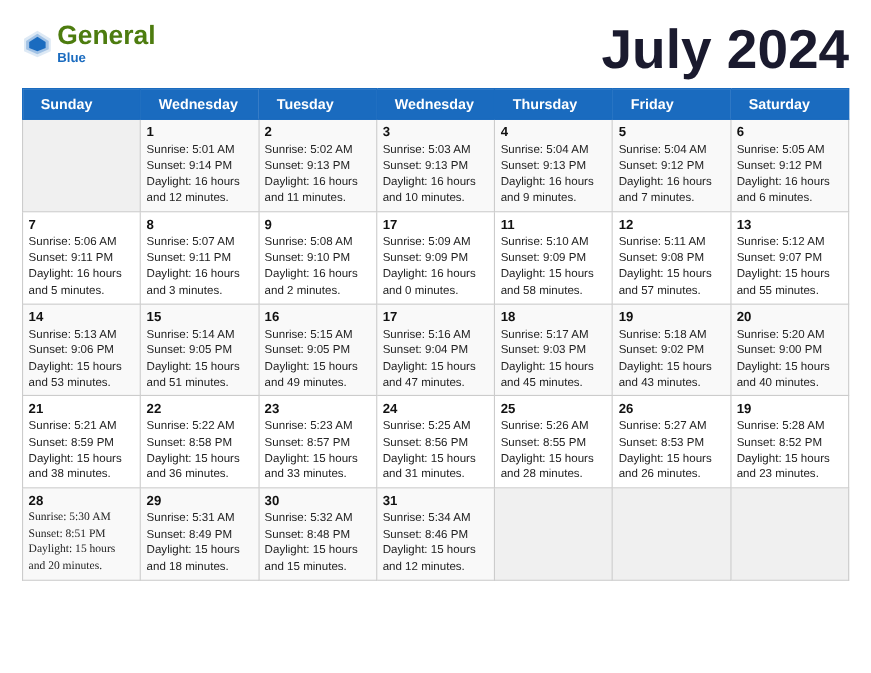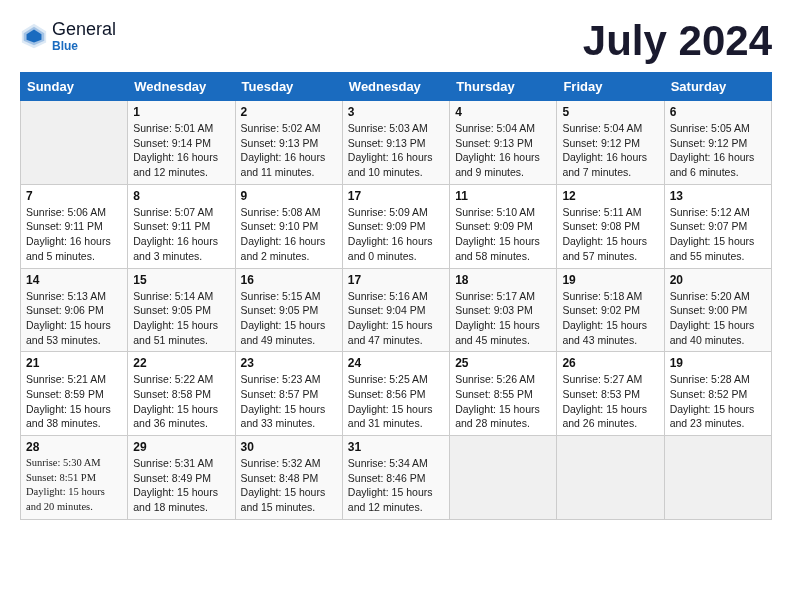--- a/index.html
+++ b/index.html
@@ -20,58 +20,58 @@
       display: flex;
       align-items: center;
       gap: 4px;
     }
     .logo-text {
       display: flex;
       flex-direction: column;
       line-height: 1.1;
     }
     .logo-general {
-      font-size: 18px;
-      font-weight: normal;
-      color: #0f172a;
+      font-size: 24px;
+      font-weight: bold;
+      color: #4d7c0f;
     }
     .logo-blue {
       font-size: 12px;
       font-weight: bold;
       color: #1a6bbf;
     }
     .logo-icon {
       width: 28px;
       height: 28px;
     }
     .title-block {
       text-align: right;
     }
     .month-year {
-      font-size: 42px;
+      font-size: 50px;
       font-weight: bold;
       color: #1a1a2e;
       line-height: 1;
     }
     .location {
       font-size: 16px;
       color: #333;
       margin-top: 4px;
     }
     table {
       width: 100%;
       border-collapse: collapse;
       table-layout: fixed;
     }
     thead tr th {
       background: #1a6bbf;
       color: #fff;
       font-size: 13px;
       font-weight: bold;
-      padding: 6px 6px;
+      padding: 6px 16px;
       text-align: left;
       border: 1px solid #1a6bbf;
     }
     tbody tr td {
       border: 1px solid #ccc;
       vertical-align: top;
       padding: 4px 5px;
       font-size: 11px;
       color: #222;
       height: 80px;

